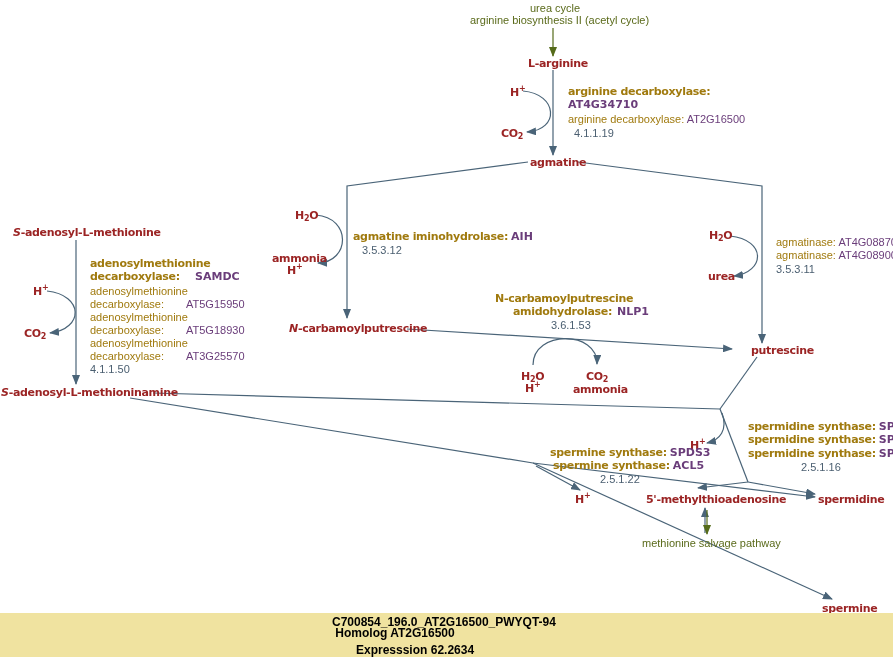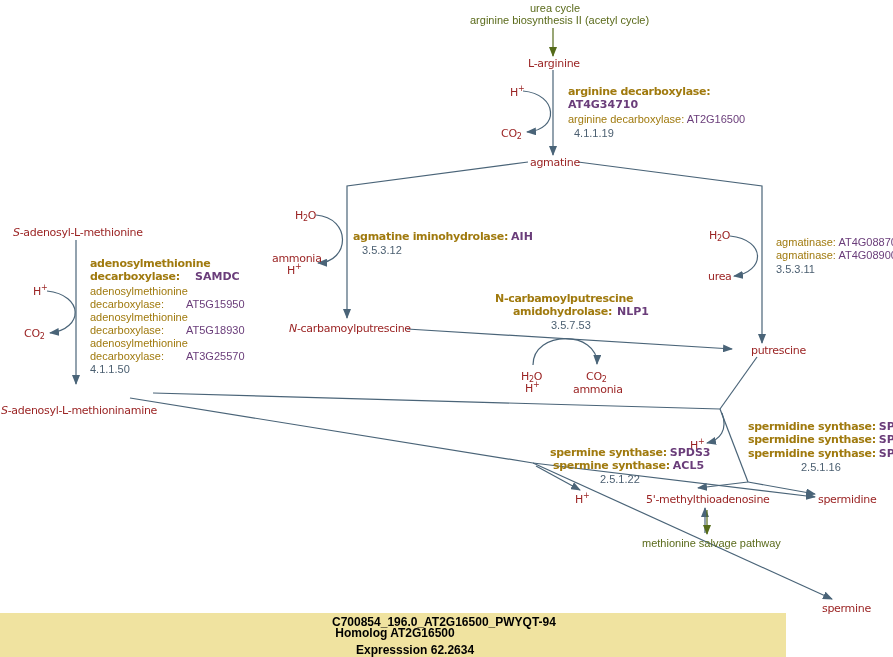--- a/index.html
+++ b/index.html
@@ -1,29 +1,29 @@
 <!DOCTYPE html>
 <html><head>
 <meta charset="utf-8">
 <style>
   html, body { margin: 0; padding: 0; background: #ffffff; }
   body { width: 893px; height: 657px; position: relative; overflow: hidden;
          font-family: "Liberation Sans", sans-serif; }
   #canvas { position: absolute; left: 0; top: 0; width: 893px; height: 613px; }
   .lbl { position: absolute; white-space: nowrap; font-size: 11px; line-height: 13px; }
-  .cpd { color: #9b2424; font-weight: normal; font-size: 11px; font-family: "DejaVu Sans", sans-serif; letter-spacing: -0.3px; }
+  .cpd { color: #9b2424; font-weight: bold; font-size: 11px; font-family: "DejaVu Sans", sans-serif; letter-spacing: -0.3px; }
   .enz { color: #a07a0e; }
   .enzb { color: #a07a0e; font-weight: bold; font-family: "DejaVu Sans", sans-serif; letter-spacing: -0.3px; }
   .gene { color: #6a3d7a; }
   .geneb { color: #6a3d7a; font-weight: bold; font-family: "DejaVu Sans", sans-serif; }
   .ec { color: #4a5e70; }
   .pw { color: #5a6a1a; }
   sup { font-size: 8px; vertical-align: 5px; line-height: 0; }
   sub { font-size: 8px; vertical-align: -2px; line-height: 0; }
-  #footer { position: absolute; left: 0; top: 613px; width: 786px; height: 44px; background: #f0e3a0; }
+  #footer { position: absolute; left: 0; top: 613px; width: 893px; height: 44px; background: #f0e3a0; }
   #footer .fl { position: absolute; left: 332px; font-weight: bold; font-size: 12px; color: #000; white-space: pre; line-height: 14px; font-family: "Liberation Sans", sans-serif; }
 </style>
 </head>
 <body>
 
 <svg id="canvas" width="893" height="613" viewBox="0 0 893 613">
   <defs>
     <marker id="ah" markerWidth="10" markerHeight="8" refX="9" refY="4" orient="auto" markerUnits="userSpaceOnUse">
       <path d="M0,0 L10,4 L0,8 z" fill="#4a6478"></path>
     </marker>
@@ -73,21 +73,21 @@
 <div class="lbl pw" style="left:642px;top:537px;">methionine salvage pathway</div>
 
 <div class="lbl cpd" style="left:528px;top:57px;">L-arginine</div>
 <div class="lbl cpd" style="left:510px;top:86px;"><span>H</span><sup>+</sup></div>
 <div class="lbl cpd" style="left:501px;top:127px;"><span>CO</span><sub>2</sub></div>
 <div class="lbl cpd" style="left:530px;top:156px;">agmatine</div>
 
 <div class="lbl cpd" style="left:13px;top:226px;"><i>S</i><span>-adenosyl-L-methionine</span></div>
 <div class="lbl cpd" style="left:33px;top:285px;"><span>H</span><sup>+</sup></div>
 <div class="lbl cpd" style="left:24px;top:327px;"><span>CO</span><sub>2</sub></div>
-<div class="lbl cpd" style="left:1px;top:386px;margin-top:18px;"><i>S</i><span>-adenosyl-L-methioninamine</span></div>
+<div class="lbl cpd" style="left:1px;top:386px;"><i>S</i><span>-adenosyl-L-methioninamine</span></div>
 
 <div class="lbl cpd" style="left:295px;top:209px;"><span>H</span><sub>2</sub><span>O</span></div>
 <div class="lbl cpd" style="left:272px;top:252px;">ammonia</div>
 <div class="lbl cpd" style="left:287px;top:264px;"><span>H</span><sup>+</sup></div>
 <div class="lbl cpd" style="left:289px;top:322px;"><i>N</i><span>-carbamoylputrescine</span></div>
 
 <div class="lbl cpd" style="left:709px;top:229px;"><span>H</span><sub>2</sub><span>O</span></div>
 <div class="lbl cpd" style="left:708px;top:270px;">urea</div>
 <div class="lbl cpd" style="left:751px;top:344px;">putrescine</div>
 
@@ -124,21 +124,21 @@
 <div class="lbl" style="left:353px;top:230px;"><span class="enzb">agmatine iminohydrolase:</span> <span class="geneb">AIH</span></div>
 <div class="lbl ec" style="left:362px;top:244px;">3.5.3.12</div>
 
 <div class="lbl" style="left:776px;top:236px;"><span class="enz">agmatinase:</span> <span class="gene">AT4G08870</span></div>
 <div class="lbl" style="left:776px;top:249px;"><span class="enz">agmatinase:</span> <span class="gene">AT4G08900</span></div>
 <div class="lbl ec" style="left:776px;top:263px;">3.5.3.11</div>
 
 <div class="lbl enzb" style="left:495px;top:292px;">N-carbamoylputrescine</div>
 <div class="lbl enzb" style="left:513px;top:305px;">amidohydrolase:</div>
 <div class="lbl geneb" style="left:617px;top:305px;">NLP1</div>
-<div class="lbl ec" style="left:551px;top:319px;">3.5.7.53</div>
+<div class="lbl ec" style="left:551px;top:319px;">3.6.1.53</div>
 
 <div class="lbl" style="left:748px;top:420px;"><span class="enzb">spermidine synthase:</span> <span class="geneb">SPDS3</span></div>
 <div class="lbl" style="left:748px;top:433px;"><span class="enzb">spermidine synthase:</span> <span class="geneb">SPDS1</span></div>
 <div class="lbl" style="left:748px;top:447px;"><span class="enzb">spermidine synthase:</span> <span class="geneb">SPDS2</span></div>
 <div class="lbl ec" style="left:801px;top:461px;">2.5.1.16</div>
 
 <div class="lbl" style="left:550px;top:446px;"><span class="enzb">spermine synthase:</span> <span class="geneb">SPDS3</span></div>
 <div class="lbl" style="left:553px;top:459px;"><span class="enzb">spermine synthase:</span> <span class="geneb">ACL5</span></div>
 <div class="lbl ec" style="left:600px;top:473px;">2.5.1.22</div>
 

